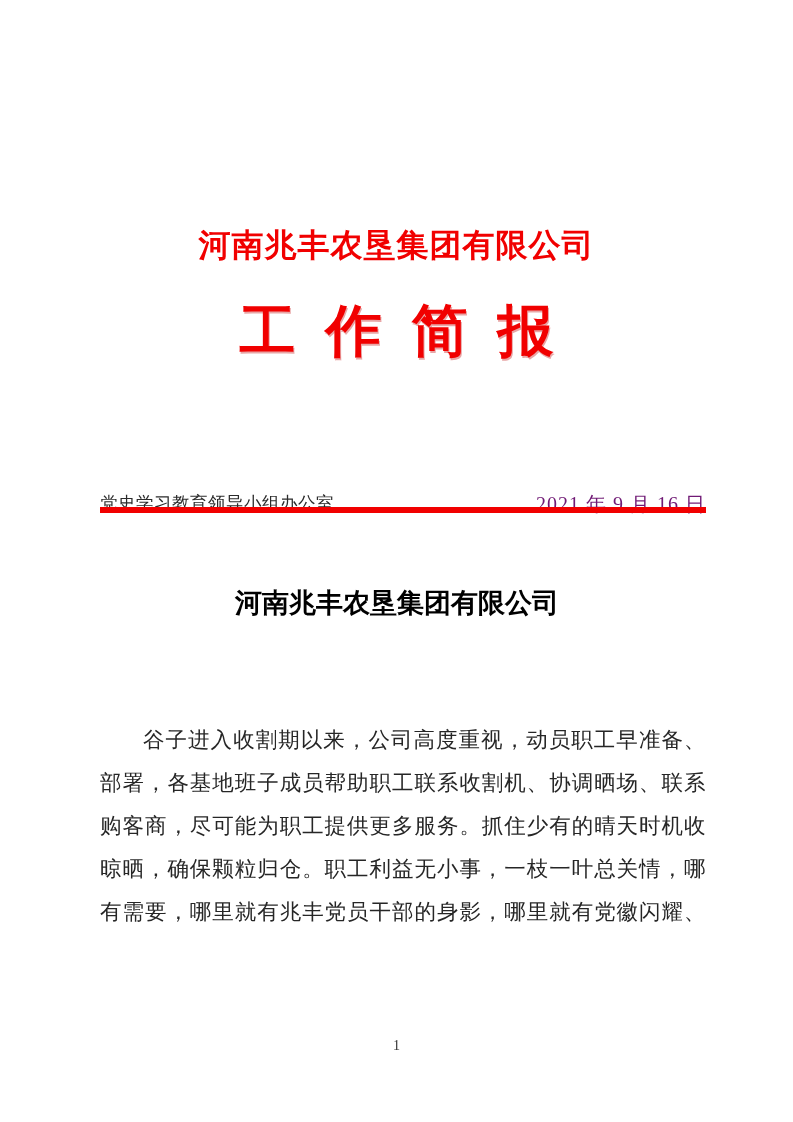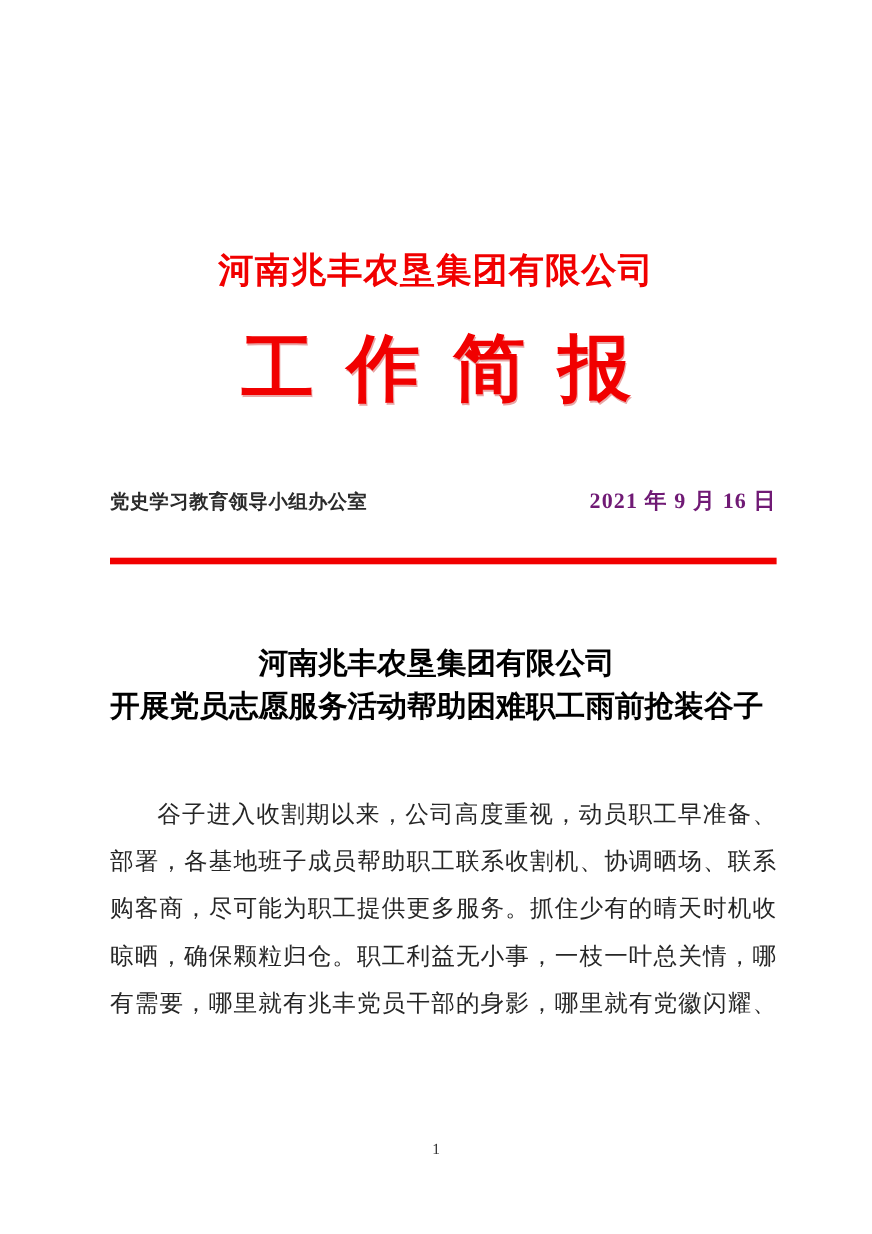--- a/index.html
+++ b/index.html
@@ -15,30 +15,30 @@
   .org-title{
     position:absolute;top:224px;left:0;right:0;
     text-align:center;
     font-size:32px;font-weight:bold;
     letter-spacing:1px;
     color:#f10000;
   }
   .bulletin-title{
     position:absolute;top:303px;left:0;right:0;
     text-align:center;
-    font-size:66px;line-height:1;
+    font-size:56px;line-height:1;
     font-weight:bold;
     letter-spacing:30px;
     padding-left:30px; 
     color:#f10000;
     text-shadow:1px 2px 0 rgba(190,0,0,0.35);
   }
   .issuer-row{
-    position:absolute;top:442px;left:100px;width:606px;
-    display:flex;justify-content:space-between;align-items:center;font-weight:bold;
+    position:absolute;top:491px;left:100px;width:606px;
+    display:flex;justify-content:space-between;align-items:flex-start;
   }
   .issuer-row .dept{font-size:17.5px;letter-spacing:0.5px;color:#2b2b2b;}
   .issuer-row .date{font-size:20px;letter-spacing:1px;color:#701a75;}
   .red-rule{
     position:absolute;top:507px;left:100px;width:606px;height:6px;
     background:#f10000;
   }
   .article-title{
     position:absolute;top:584px;left:92px;width:610px;
     text-align:center;color:#000;font-weight:bold;
@@ -75,21 +75,20 @@
 
   <div class="issuer-row">
     <span class="dept">党史学习教育领导小组办公室</span>
     <span class="date">2021 年 9 月 16 日</span>
   </div>
 
   <div class="red-rule"></div>
 
   <div class="article-title">
     <div class="t1">河南兆丰农垦集团有限公司</div>
-    <div class="t2">开展党员志愿服务活动帮助困难职工雨前抢装谷子</div>
   </div>
 
   <div class="body">
     <div class="bl first">谷子进入收割期以来，公司高度重视，动员职工早准备、早</div>
     <div class="bl">部署，各基地班子成员帮助职工联系收割机、协调晒场、联系收</div>
     <div class="bl">购客商，尽可能为职工提供更多服务。抓住少有的晴天时机收割</div>
     <div class="bl">晾晒，确保颗粒归仓。职工利益无小事，一枝一叶总关情，哪里</div>
     <div class="bl">有需要，哪里就有兆丰党员干部的身影，哪里就有党徽闪耀、党</div>
   </div>
 

